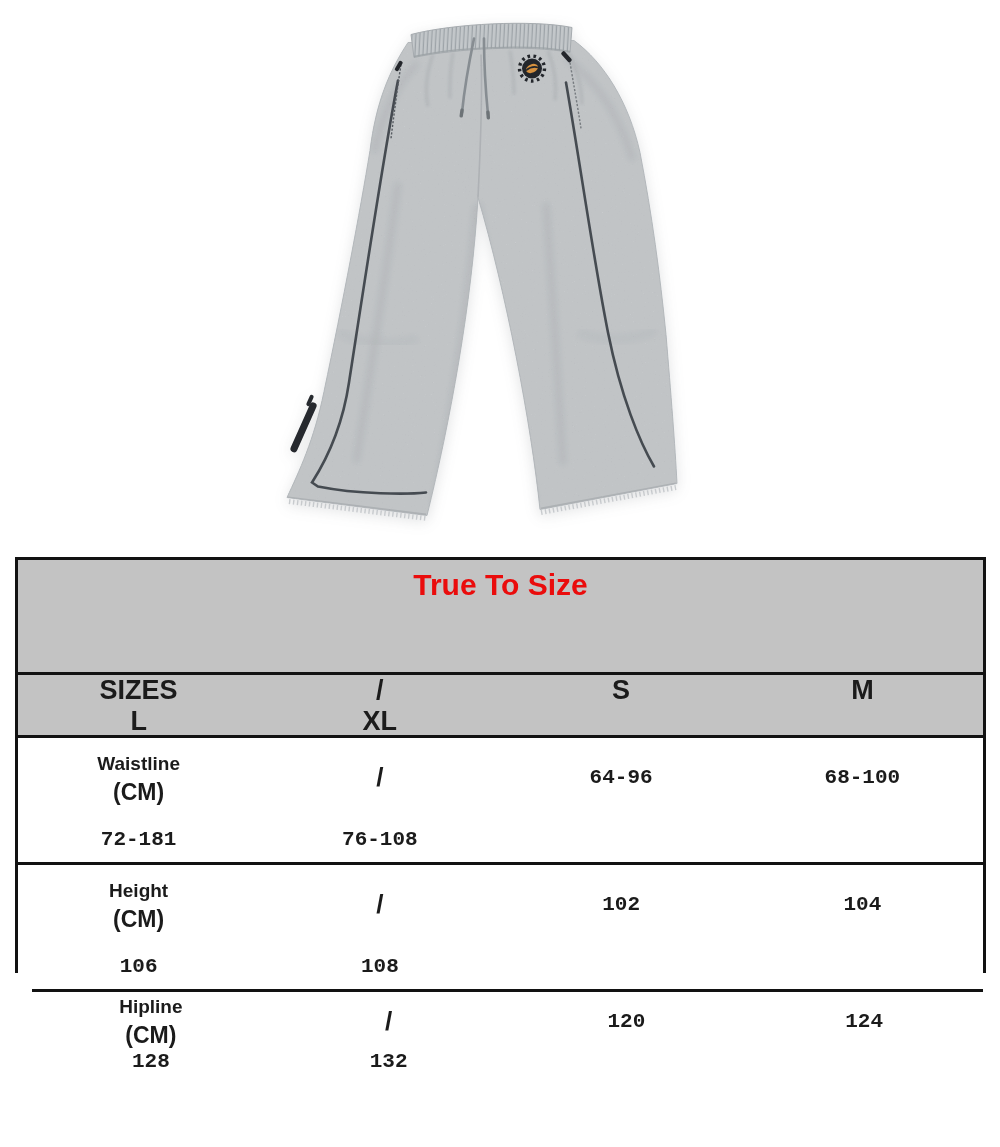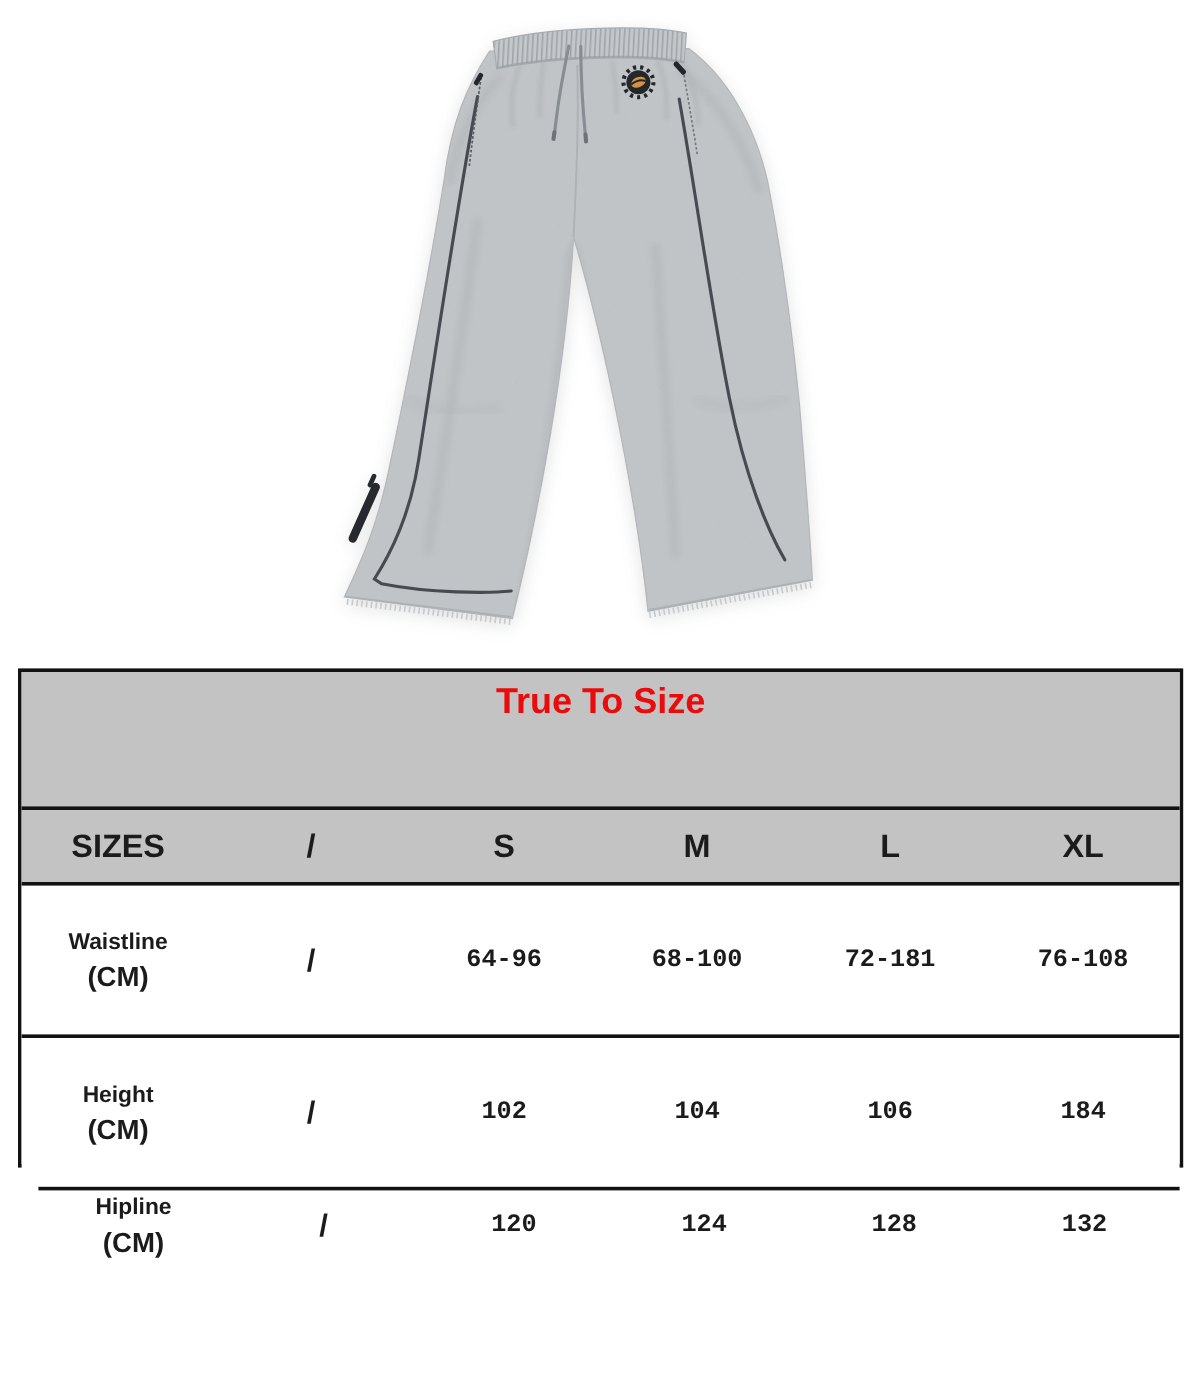--- a/index.html
+++ b/index.html
@@ -28,21 +28,21 @@
     display:flex;flex-direction:column;align-items:center;box-sizing:border-box;
     padding-top:8px;
   }
   .tbl-title{
     color:var(--accent);font-weight:bold;font-size:30px;line-height:34px;letter-spacing:0;
   }
   .tbl-subtitle{
     color:var(--accent);font-weight:bold;font-size:20px;line-height:22px;margin-top:auto;margin-bottom:8px;
   }
   .tbl-row{
-    display:grid;grid-template-columns:repeat(6,1fr);
+    display:grid;grid-template-columns:repeat(4,1fr);
     align-items:center;box-sizing:border-box;
   }
   .cols-row{
     flex:0 0 63px;height:63px;background:var(--header-bg);
     border-top:3px solid var(--table-border);
   }
   .cols-row .cell{font-size:27px;font-weight:bold;}
   .data-row{
     flex:0 0 127px;height:127px;background:#ffffff;border-top:3px solid var(--table-border);
   }
@@ -217,21 +217,21 @@
 
     <div class="tbl-row data-row">
       <div class="cell label-cell">
         <div>Height</div>
         <div class="unit">(CM)</div>
       </div>
       <div class="cell slash-cell">/</div>
       <div class="cell value-cell">102</div>
       <div class="cell value-cell">104</div>
       <div class="cell value-cell">106</div>
-      <div class="cell value-cell">184</div>
+      <div class="cell value-cell">108</div>
     </div>
 
     <div class="tbl-row data-row last">
       <div class="cell label-cell">
         <div>Hipline</div>
         <div class="unit">(CM)</div>
       </div>
       <div class="cell slash-cell">/</div>
       <div class="cell value-cell">120</div>
       <div class="cell value-cell">124</div>

